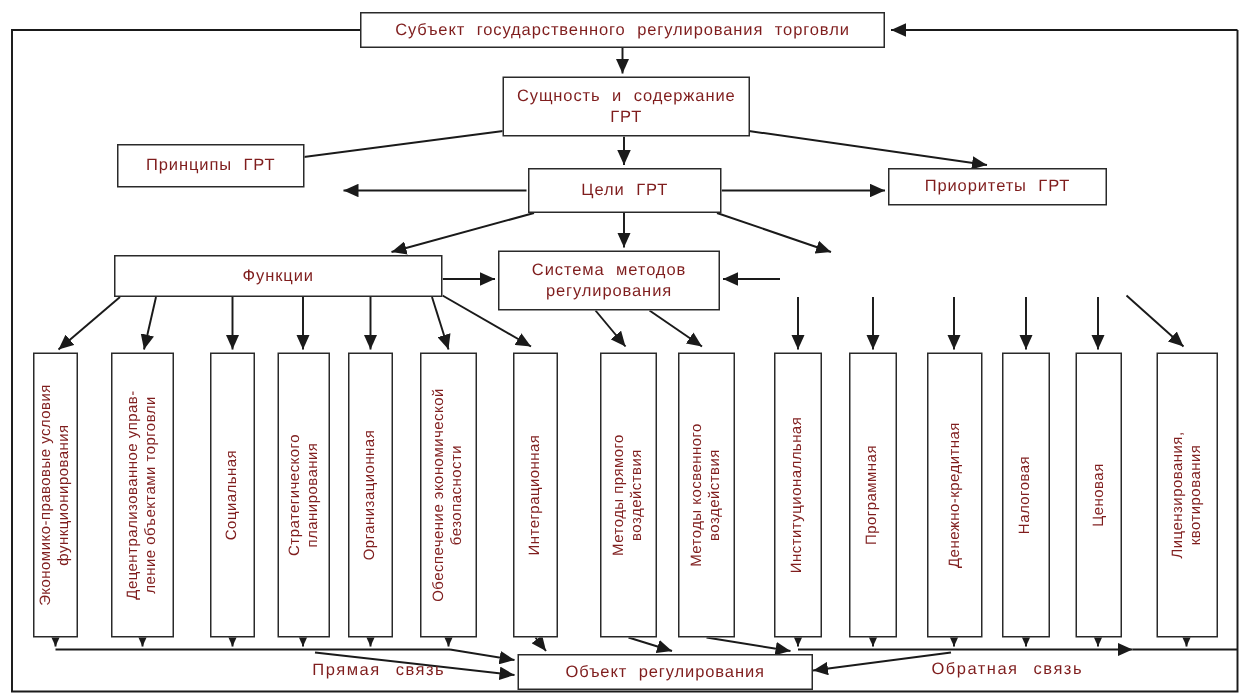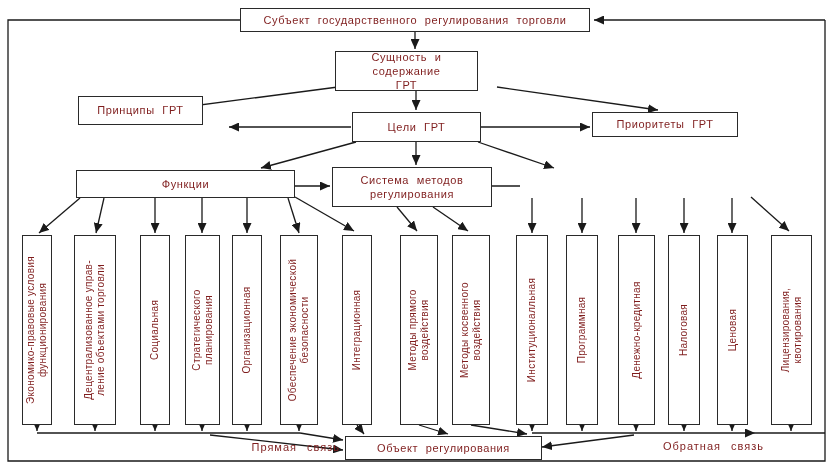--- a/index.html
+++ b/index.html
@@ -20,21 +20,21 @@
     z-index:2;box-sizing:border-box;
   }
   .rot{
     position:absolute;left:50%;top:50%;width:184px;
     transform:translate(-50%,-50%) rotate(-90deg);
     text-align:center;font-size:10px;line-height:1.18;letter-spacing:0.3px;
     white-space:pre-line;display:block;
   }
   .flowlabel{
     position:absolute;z-index:2;font-size:11px;letter-spacing:1px;word-spacing:6px;
-    text-align:right;
+    text-align:center;
   }
 </style>
 </head>
 <body>
 
 <div id="stage">
 
   <svg id="wires" viewBox="0 0 833 466" xmlns="http://www.w3.org/2000/svg">
     <defs>
       <marker id="ah" markerUnits="userSpaceOnUse" markerWidth="11" markerHeight="9" refX="10" refY="4.5" orient="auto">
@@ -98,32 +98,32 @@
       <line x1="636" y1="425" x2="636" y2="431" marker-end="url(#ah)"></line>
       <line x1="684" y1="425" x2="684" y2="431" marker-end="url(#ah)"></line>
       <line x1="732" y1="425" x2="732" y2="431" marker-end="url(#ah)"></line>
       <line x1="791" y1="425" x2="791" y2="431" marker-end="url(#ah)"></line>
       <line x1="634" y1="435" x2="542" y2="447" marker-end="url(#ah)"></line>
     </g>
   </svg>
 
   <div class="hbox" style="left:240px;top:8px;width:350px;height:24px">Субъект государственного регулирования торговли</div>
 
-  <div class="hbox" style="left:335px;top:51px;width:143px;height:40px">Сущность и содержание
+  <div class="hbox" style="left:335px;top:51px;width:165px;height:40px">Сущность и содержание
 ГРТ</div>
 
   <div class="hbox" style="left:78px;top:96px;width:125px;height:29px">Принципы ГРТ</div>
 
   <div class="hbox" style="left:352px;top:112px;width:129px;height:30px">Цели ГРТ</div>
 
   <div class="hbox" style="left:592px;top:112px;width:146px;height:25px">Приоритеты ГРТ</div>
 
   <div class="hbox" style="left:76px;top:170px;width:219px;height:28px">Функции</div>
 
-  <div class="hbox" style="left:332px;top:167px;width:160px;height:40px">Система методов
+  <div class="hbox" style="left:332px;top:167px;width:148px;height:40px">Система методов
 регулирования</div>
 
 
   <div class="hbox" style="left:345px;top:436px;width:197px;height:24px">Объект регулирования</div>
 
   <div class="vbox" style="left:22px;width:30px">
       <span class="rot">Экономико-правовые условия
 функционирования</span>
     </div>
   <div class="vbox" style="left:74px;width:42px">

